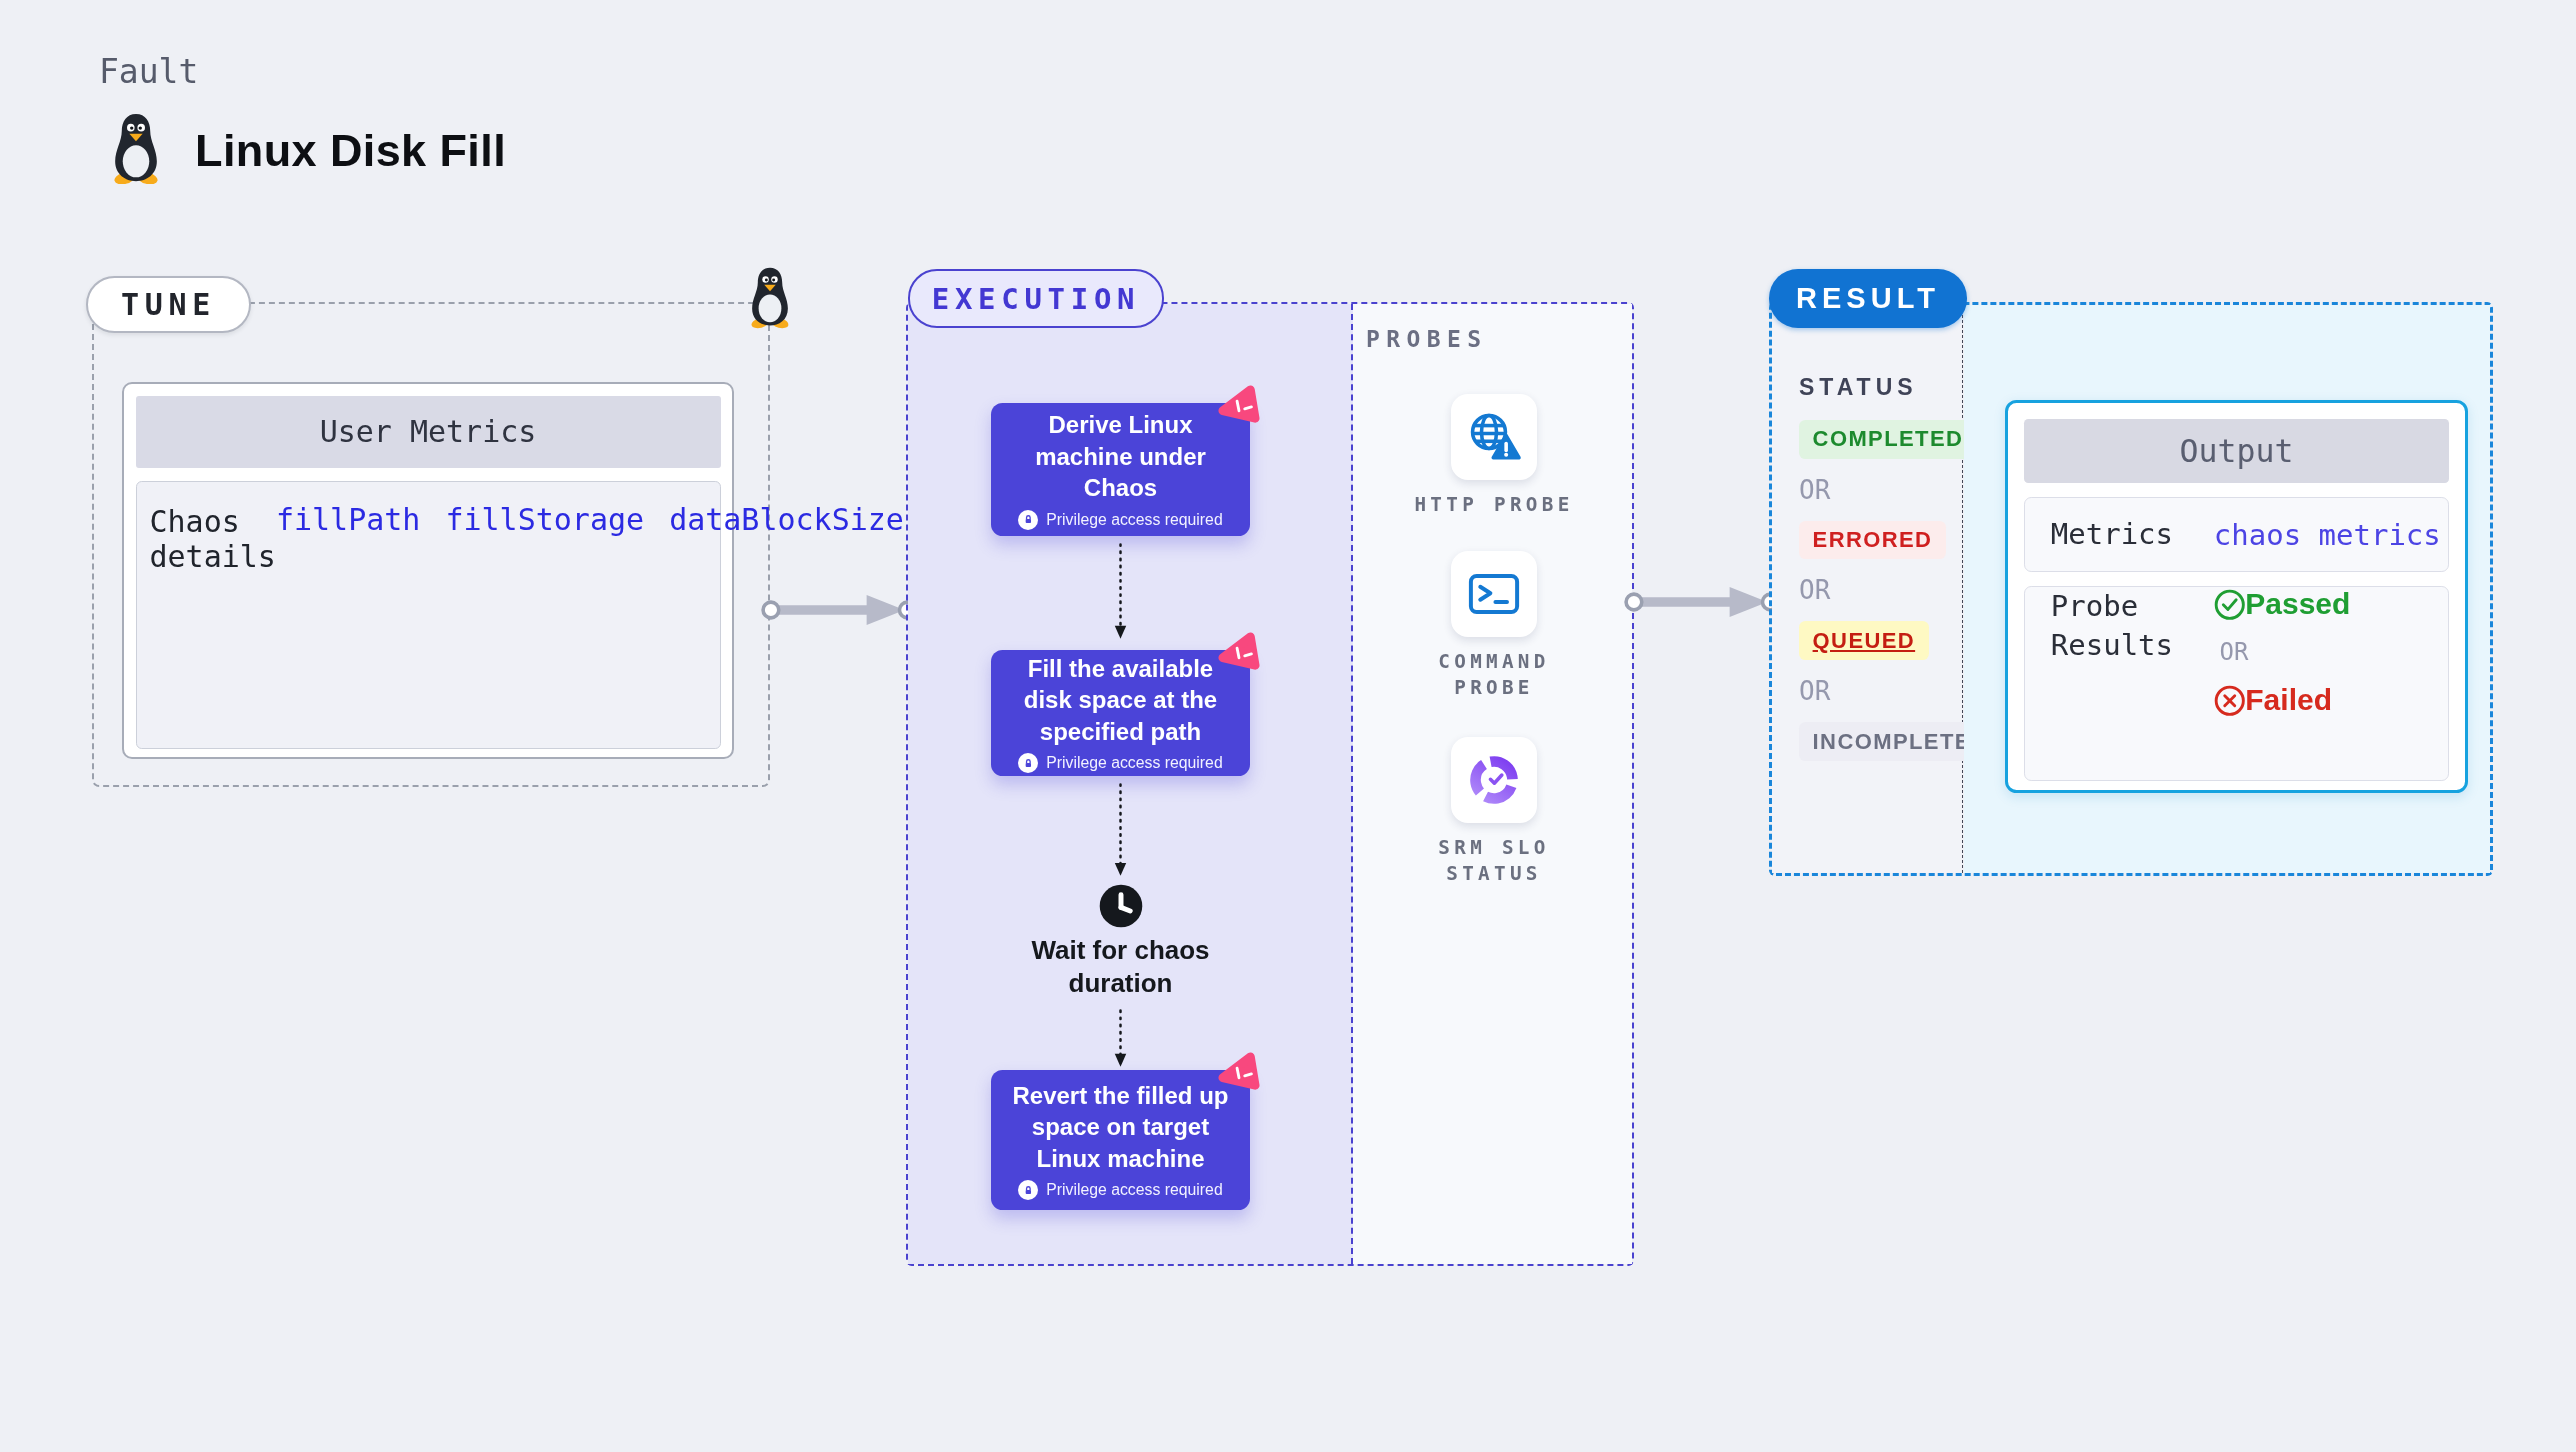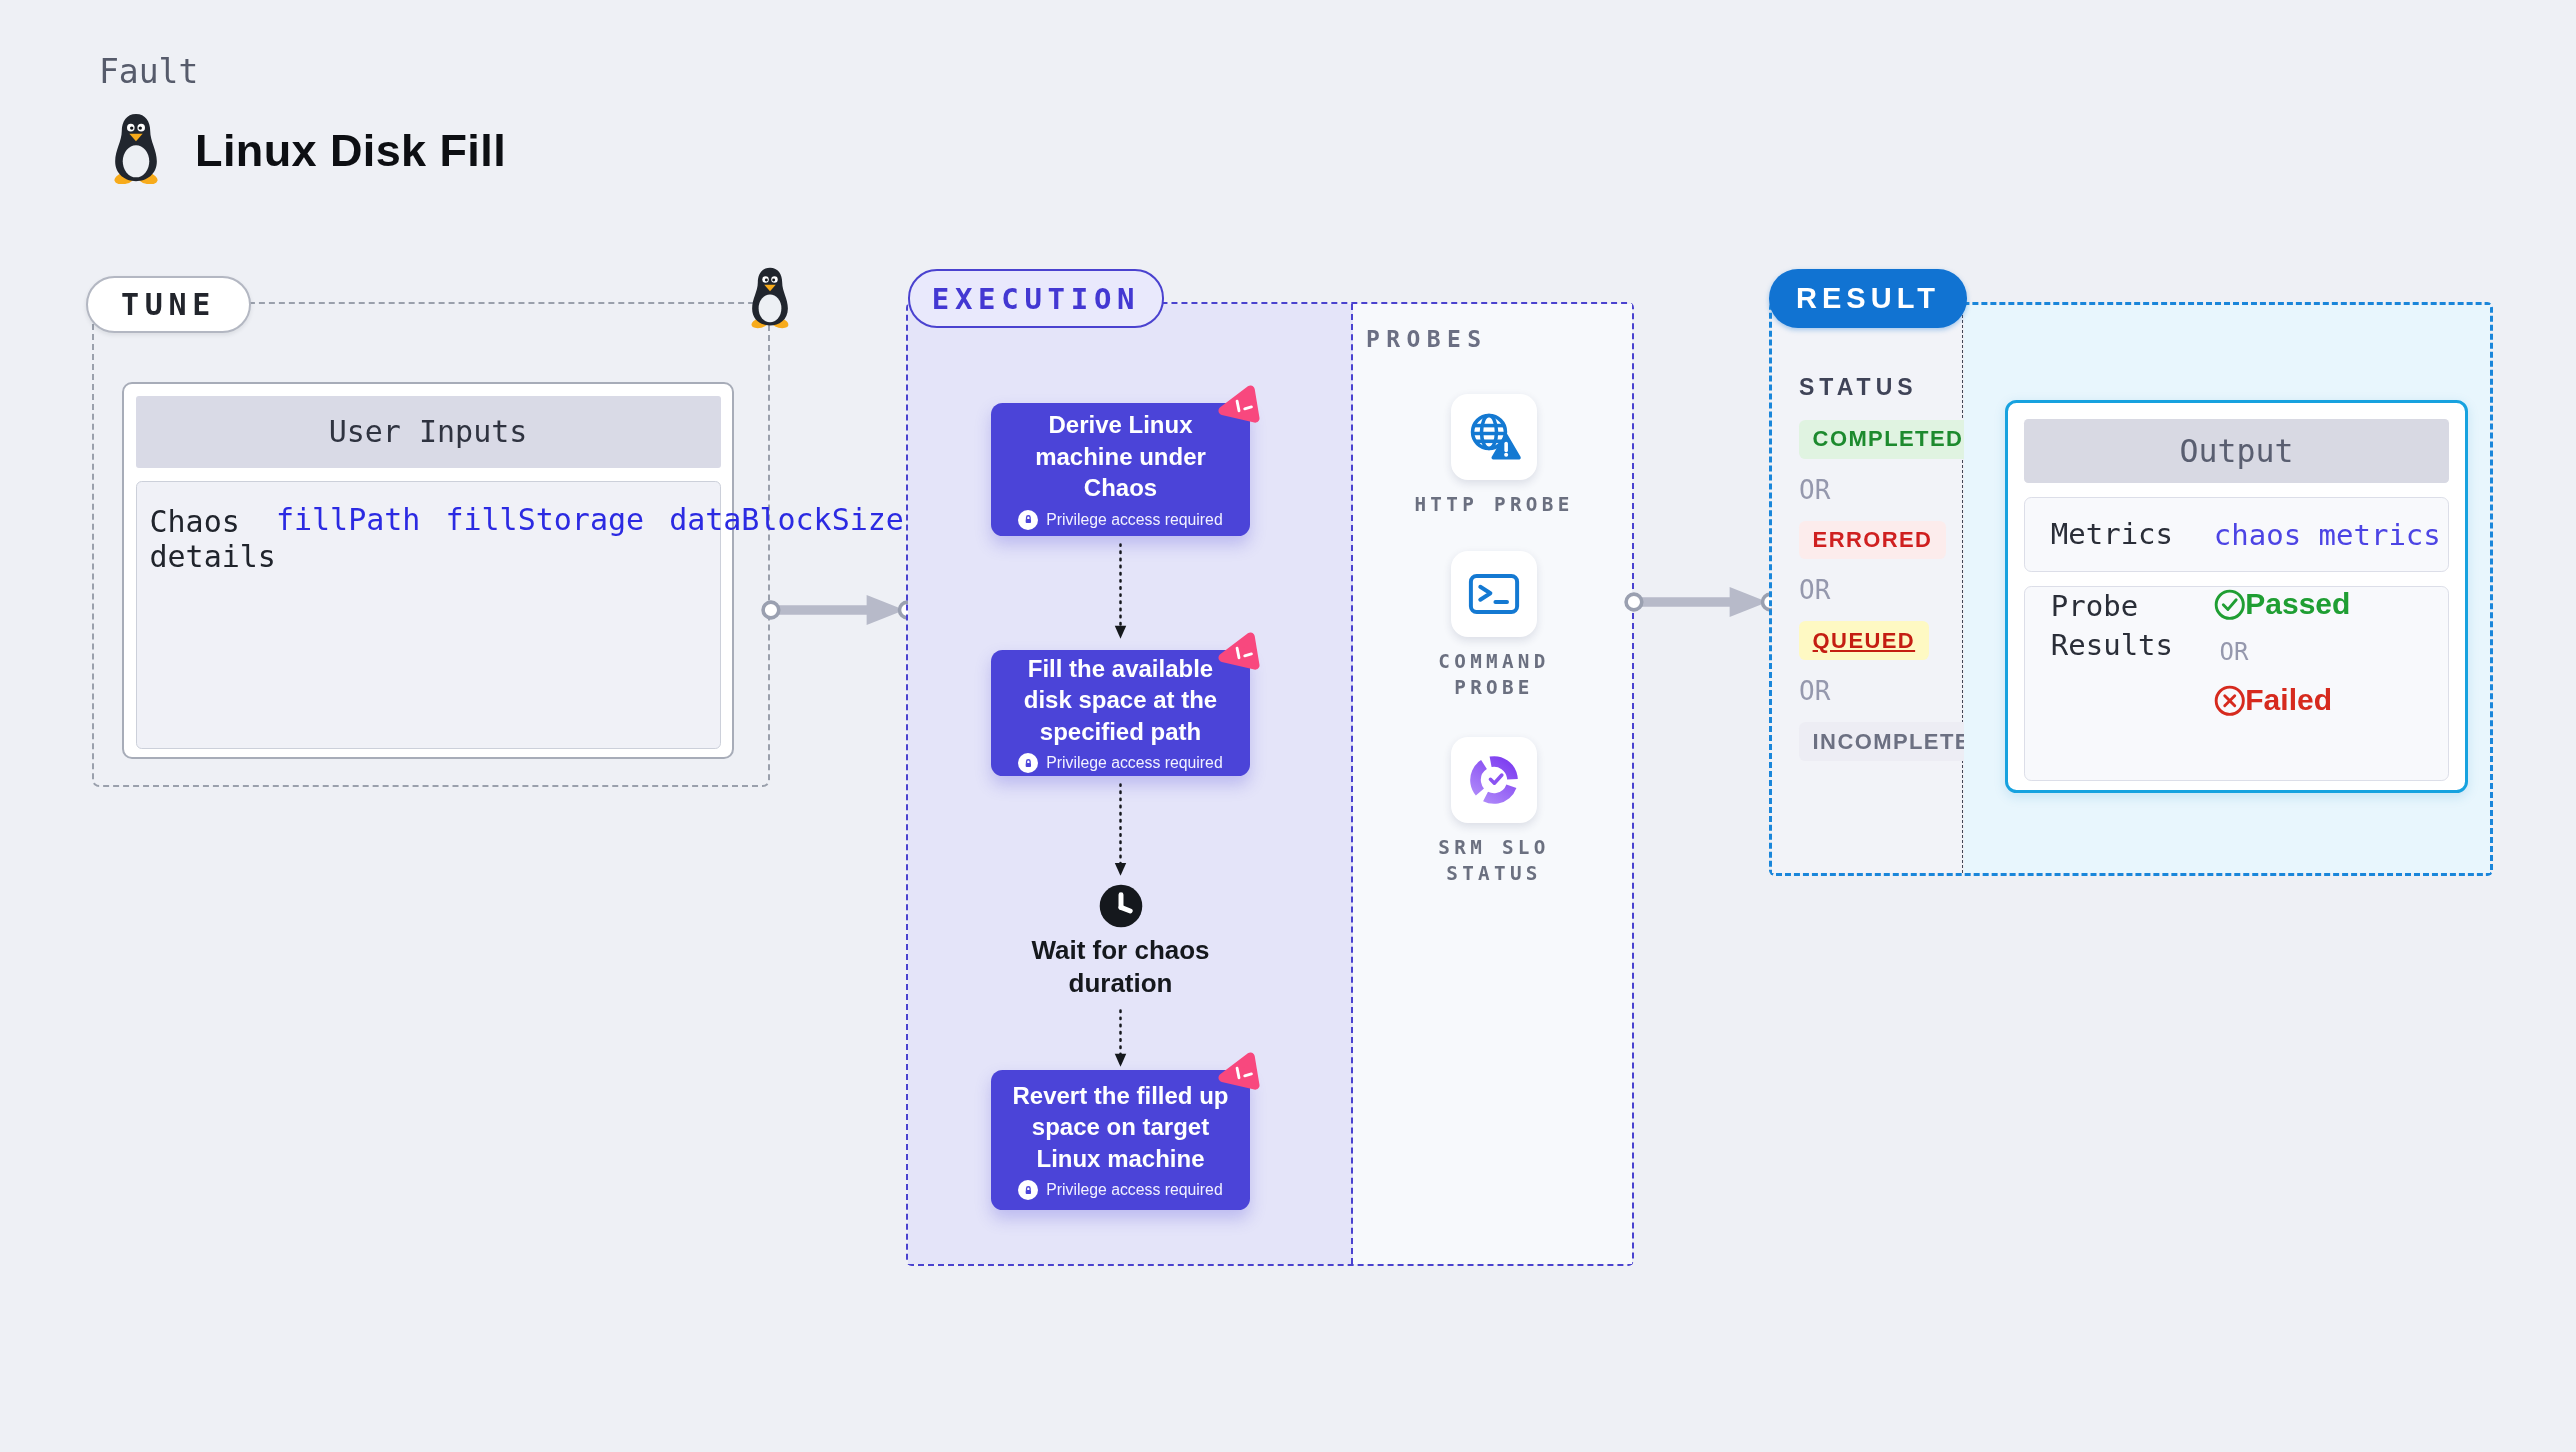--- a/index.html
+++ b/index.html
@@ -138,21 +138,21 @@
     <path d="M32 2 C22 2 17 10 17 20 C17 31 10 40 10 52 C10 66 21 73 32 73 C43 73 54 66 54 52 C54 40 47 31 47 20 C47 10 42 2 32 2 Z" fill="#21262e"></path>
     <ellipse cx="32" cy="52" rx="14" ry="17" fill="#edf0f4"></ellipse>
     <circle cx="26.5" cy="16.5" r="4" fill="#ffffff"></circle>
       <circle cx="37.5" cy="16.5" r="4" fill="#ffffff"></circle>
     <circle cx="27.5" cy="17" r="1.8" fill="#14171c"></circle>
       <circle cx="36.5" cy="17" r="1.8" fill="#14171c"></circle>
     <path d="M25 23 L39 23 L32 31 Z" fill="#f7ab1b"></path>
   </svg>
 
   <div class="ui-card">
-    <div class="ui-header">User Inputs</div>
+    <div class="ui-header">User Metrics</div>
     <div class="ui-body">
       <div class="ui-rowlabel">Chaos details</div>
       <div class="ui-links">
         <div class="ui-link">fillPath</div>
         <div class="ui-link">fillStorage</div>
         <div class="ui-link">dataBlockSize</div>
         <div class="ui-link">duration</div>
         <div class="ui-link">rampTime</div>
       </div>
     </div>

